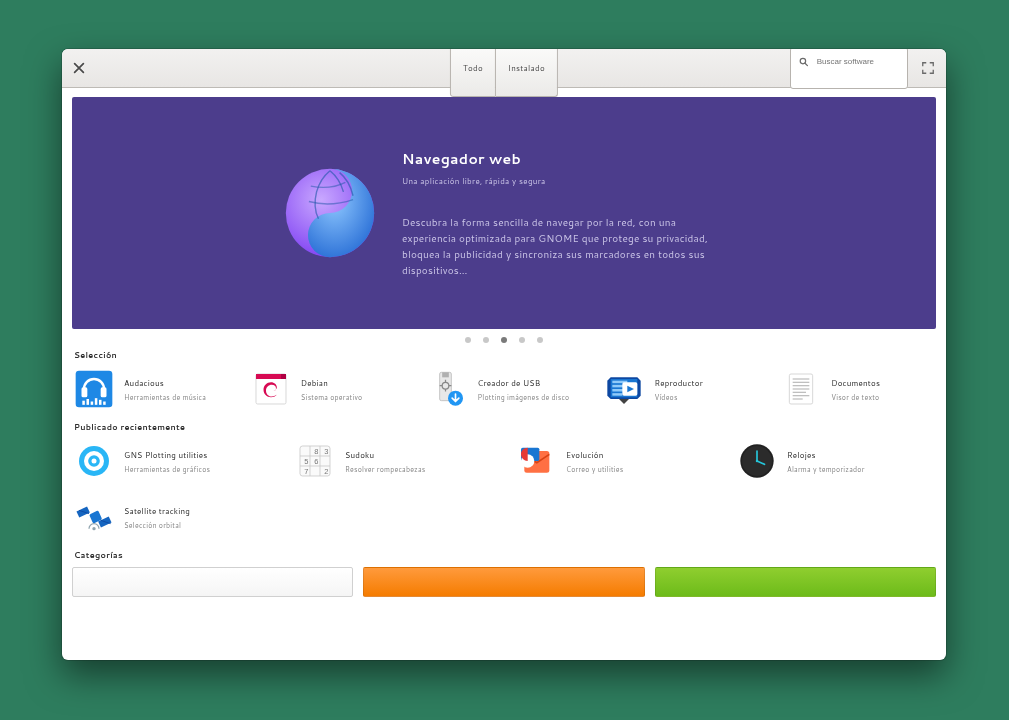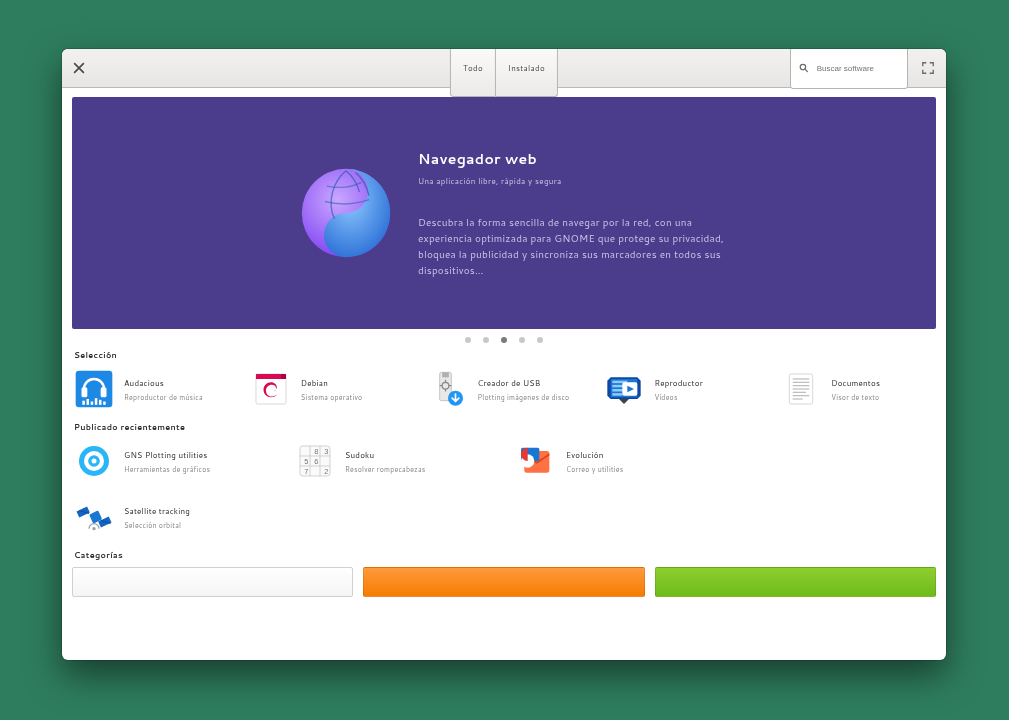--- a/index.html
+++ b/index.html
@@ -63,21 +63,21 @@
   .seg-btn.right { border-top-right-radius: 3px; border-bottom-right-radius: 3px; border-left: none;}
   .hb-right {
     margin-left: auto;
     display: flex;
     align-items: center;
     gap: 8px;
     padding-right: 6px;
   }
   .searchbox {
     display: flex;
-    align-items: center;
+    align-items: flex-start;
     gap: 6px;
     border: 1px solid #b7b3ae;
     border-radius: 3px;
     height: 24px;
     padding: 8px 8px;
     background: #fff;
     width: 100px;
   }
   .searchbox input {
     border: none;
@@ -102,21 +102,21 @@
     overflow: hidden;
     padding: 0 10px;
   }
   .hero {
     margin-top: 10px;
     height: 232px;
     background: #4c3d8c;
     border-radius: 2px;
     display: flex;
     align-items: center;
-    padding: 0 56px;
+    padding: 0 40px;
     cursor: pointer;
     position: relative;
   }
   .hero-icon {
     width: 96px;
     height: 96px;
     position: relative;
     margin-left: 170px;
   }
   .hero-text {
@@ -293,21 +293,21 @@
               <rect x="15" y="36" width="3" height="7"></rect>
               <rect x="20" y="39" width="3" height="4"></rect>
               <rect x="25" y="35" width="3" height="8"></rect>
               <rect x="30" y="37" width="3" height="6"></rect>
               <rect x="35" y="39" width="3" height="4"></rect>
             </g>
           </svg>
         </div>
         <div class="app-meta">
           <span class="app-name">Audacious</span>
-          <span class="app-desc">Reproductor de música</span>
+          <span class="app-desc">Herramientas de música</span>
         </div>
       </div>
 
       <div class="app-card">
         <div class="app-icon">
           <svg viewBox="0 0 48 48">
             <rect x="6" y="6" width="36" height="36" rx="2" fill="#fff" stroke="#d0d0d0"></rect>
             <rect x="6" y="6" width="36" height="6" fill="#d70a53"></rect>
             <rect x="36" y="6" width="6" height="6" fill="#b00043"></rect>
             <path d="M24 16c-5 0-9 4-9 9s4 9 9 9c3 0 5-1 7-3-2 1-4 2-6 2-4 0-7-3-7-7s3-7 7-7c3 0 5 2 5 4 0 2-1 3-3 3-1 0-2-1-2-2 0 1 1 2 2 2 2 0 4-2 4-4 0-3-3-6-7-6z" fill="#d70a53"></path>
@@ -426,20 +426,35 @@
             <circle cx="14" cy="24" r="8" fill="#fff"></circle>
             <path d="M14 24a8 8 0 0 1 0-16v16z" fill="#e53935"></path>
           </svg>
         </div>
         <div class="app-meta">
           <span class="app-name">Evolución</span>
           <span class="app-desc">Correo y utilities</span>
         </div>
       </div>
 
+      <div class="app-card">
+        <div class="app-icon">
+          <svg viewBox="0 0 48 48">
+            <circle cx="24" cy="24" r="20" fill="#212121"></circle>
+            <circle cx="24" cy="24" r="18" fill="#2b2b2b"></circle>
+            <line x1="24" y1="24" x2="24" y2="12" stroke="#26c6da" stroke-width="2" stroke-linecap="round"></line>
+            <line x1="24" y1="24" x2="33" y2="28" stroke="#26c6da" stroke-width="2" stroke-linecap="round"></line>
+            <circle cx="24" cy="24" r="1.5" fill="#26c6da"></circle>
+          </svg>
+        </div>
+        <div class="app-meta">
+          <span class="app-name">Relojes</span>
+          <span class="app-desc">Alarma y temporizador</span>
+        </div>
+      </div>
 
     </div>
 
     <div class="app-grid one">
       <div class="app-card">
         <div class="app-icon">
           <svg viewBox="0 0 48 48">
             <rect x="20" y="18" width="12" height="12" rx="2" fill="#1976d2" transform="rotate(-25 26 24)"></rect>
             <rect x="4" y="14" width="14" height="8" fill="#1565c0" transform="rotate(-25 11 18)"></rect>
             <rect x="30" y="26" width="14" height="8" fill="#1565c0" transform="rotate(-25 37 30)"></rect>

